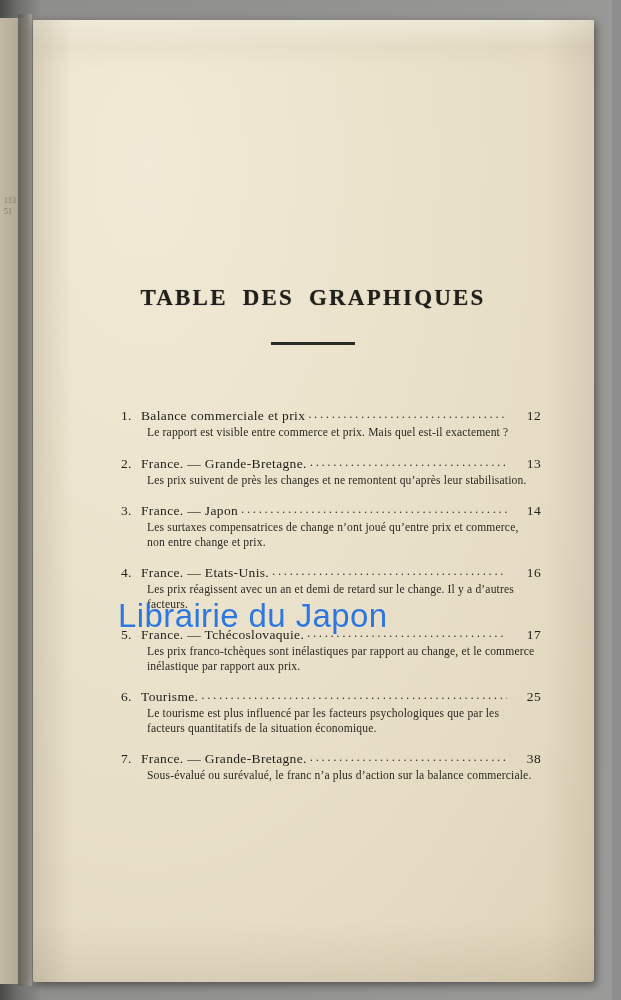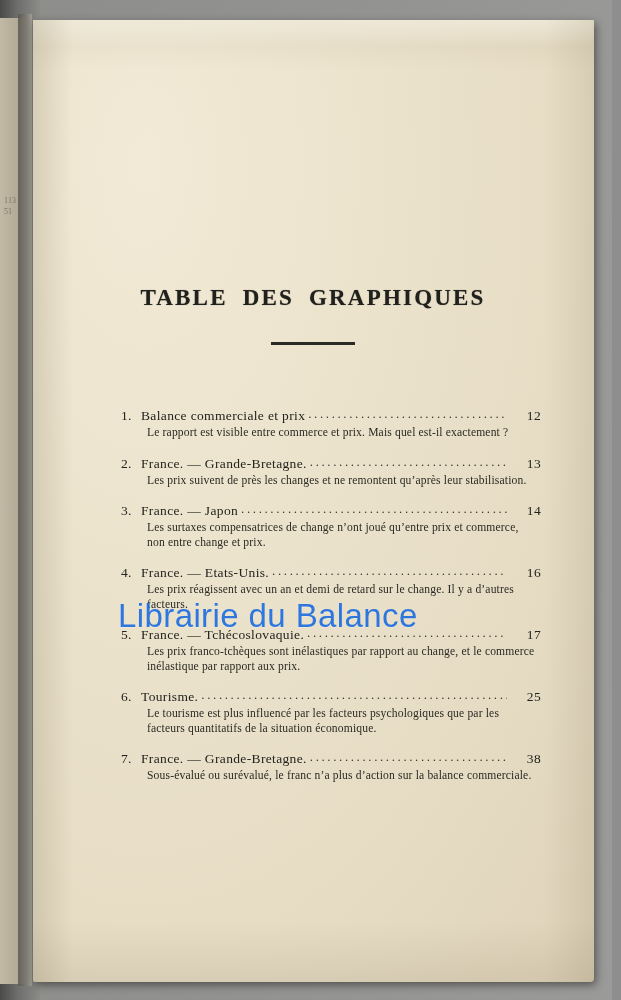--- a/index.html
+++ b/index.html
@@ -274,15 +274,15 @@
             <span class="dots">.....................................................................</span>
             <span class="entry-page">38</span>
           </div>
           <div class="entry-desc">Sous-évalué ou surévalué, le franc n’a plus d’action sur la balance commerciale.</div>
         </div>
 
       </div>
     </div>
   </div>
 
-  <div class="watermark">Librairie du Balance</div>
+  <div class="watermark">Librairie du Japon</div>
 
 </div>
 
 </body></html>

